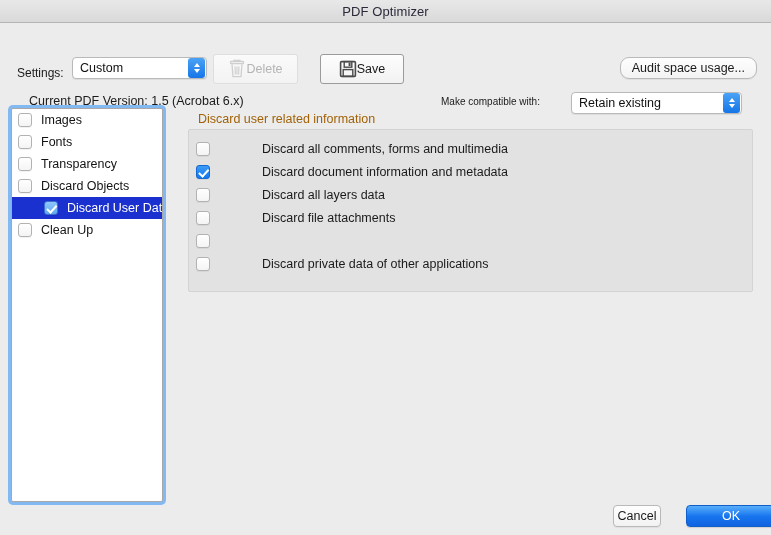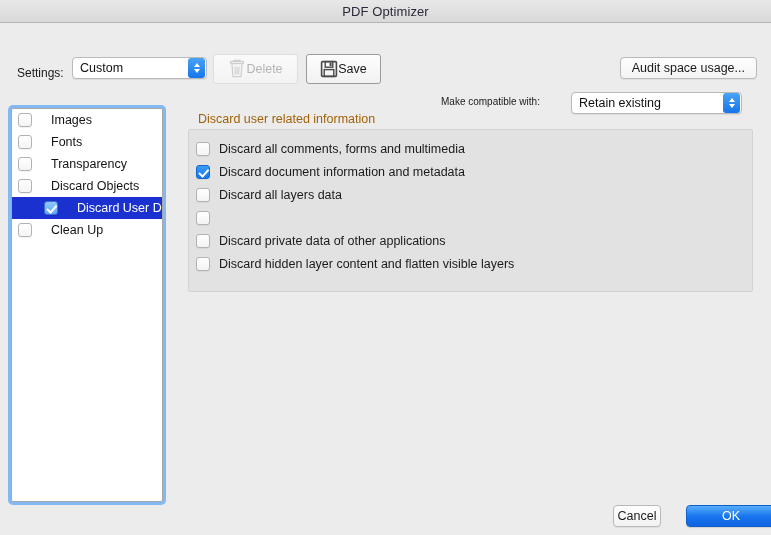--- a/index.html
+++ b/index.html
@@ -120,33 +120,33 @@
     font-size: 12.5px;
     color: #1a1a1a;
     cursor: default;
   }
   .tbtn.disabled {
     color: #b4b4b4;
     border-color: #dedede;
     background: linear-gradient(to bottom, #fafafa 0%, #f3f3f3 100%);
   }
   #delete-button { left: 213px; top: 31px; width: 85px; }
-  #save-button   { left: 306px; top: 31px; width: 75px;
+  #save-button   { left: 320px; top: 31px; width: 84px;
                    border-color: #9b9b9b; }
 
   .audit-btn {
     position: absolute;
     box-sizing: border-box;
     right: 14px;
     top: 34px;
     height: 22px;
     padding: 0 11px;
     background: linear-gradient(to bottom, #fefefe 0%, #f3f3f3 100%);
     border: 1px solid #b9b9b9;
-    border-radius: 4px;
+    border-radius: 9px;
     box-shadow: 0 1px 1px rgba(0,0,0,0.06);
     display: flex;
     align-items: center;
     font-size: 12.5px;
     cursor: default;
   }
 
   
   .icn { display: block; flex: none; }
 
@@ -170,21 +170,21 @@
     padding-left: 6px;
     font-size: 12.5px;
     color: #131313;
     cursor: default;
   }
   .side-row.selected {
     background: #1a31cf;
     color: #ffffff;
     padding-left: 32px;
   }
-  .side-label { margin-left: 19px; white-space: nowrap; }
+  .side-label { margin-left: 9px; white-space: nowrap; }
 
   .cb {
     box-sizing: border-box;
     width: 14px; height: 14px;
     flex: none;
     border: 1px solid #b2b2b2;
     border-radius: 3px;
     background: linear-gradient(to bottom, #ffffff 0%, #f4f4f4 100%);
     box-shadow: 0 1px 0 rgba(0,0,0,0.05);
     position: relative;
@@ -227,20 +227,21 @@
     border-radius: 2px;
     padding-top: 7px;
     box-sizing: border-box;
   }
   .opt-row {
     height: 23px;
     display: flex;
     align-items: center;
     padding-left: 7px;
     cursor: default;
+    gap: 43px;
   }
   .opt-label {
     margin-left: 9px;
     font-size: 12.5px;
     color: #1a1a1a;
     white-space: nowrap;
   }
 
   
   .footer-btn {
@@ -310,20 +311,21 @@
       <rect x="9.6" y="2.8" width="2" height="3.2" fill="#4a4a4a"></rect>
       <rect x="4.2" y="9.6" width="9.6" height="6.8" fill="none" stroke="#4a4a4a" stroke-width="1.4"></rect>
     </svg>
     <span>Save</span>
   </div>
 
   <div class="audit-btn">
     <span>Audit space usage...</span>
   </div>
 
+  <div class="lbl-version">Current PDF Version: 1.5 (Acrobat 6.x)</div>
 
   <div class="lbl-compat">Make compatible with:</div>
 
   <div class="popup" id="compat-popup">
     <div class="value">Retain existing</div>
     <div class="popup-arrow">
       <span class="up"></span>
         <span class="dn"></span>
     </div>
   </div>
@@ -365,28 +367,28 @@
     <div class="opt-row">
       <div class="cb checked"></div>
       <span class="opt-label">Discard document information and metadata</span>
     </div>
     <div class="opt-row">
       <div class="cb"></div>
       <span class="opt-label">Discard all layers data</span>
     </div>
     <div class="opt-row">
       <div class="cb"></div>
+      <span class="opt-label">Discard file attachments</span>
+    </div>
+    <div class="opt-row">
+      <div class="cb"></div>
     </div>
     <div class="opt-row">
       <div class="cb"></div>
       <span class="opt-label">Discard private data of other applications</span>
-    </div>
-    <div class="opt-row">
-      <div class="cb"></div>
-      <span class="opt-label">Discard hidden layer content and flatten visible layers</span>
     </div>
   </div>
 
 <div class="footer-btn" id="cancel-button">
   <span>Cancel</span>
 </div>
 <div class="footer-btn" id="ok-button">
   <span>OK</span>
 </div>
 

